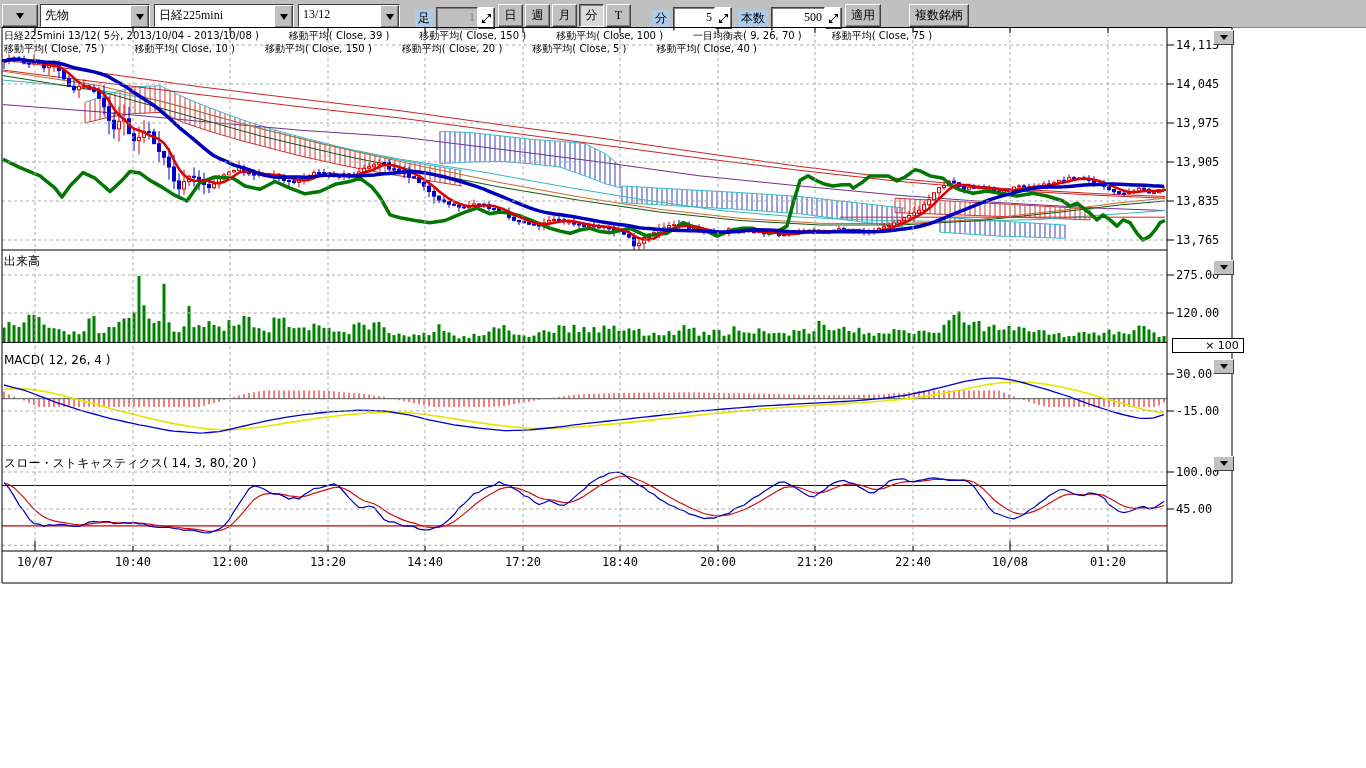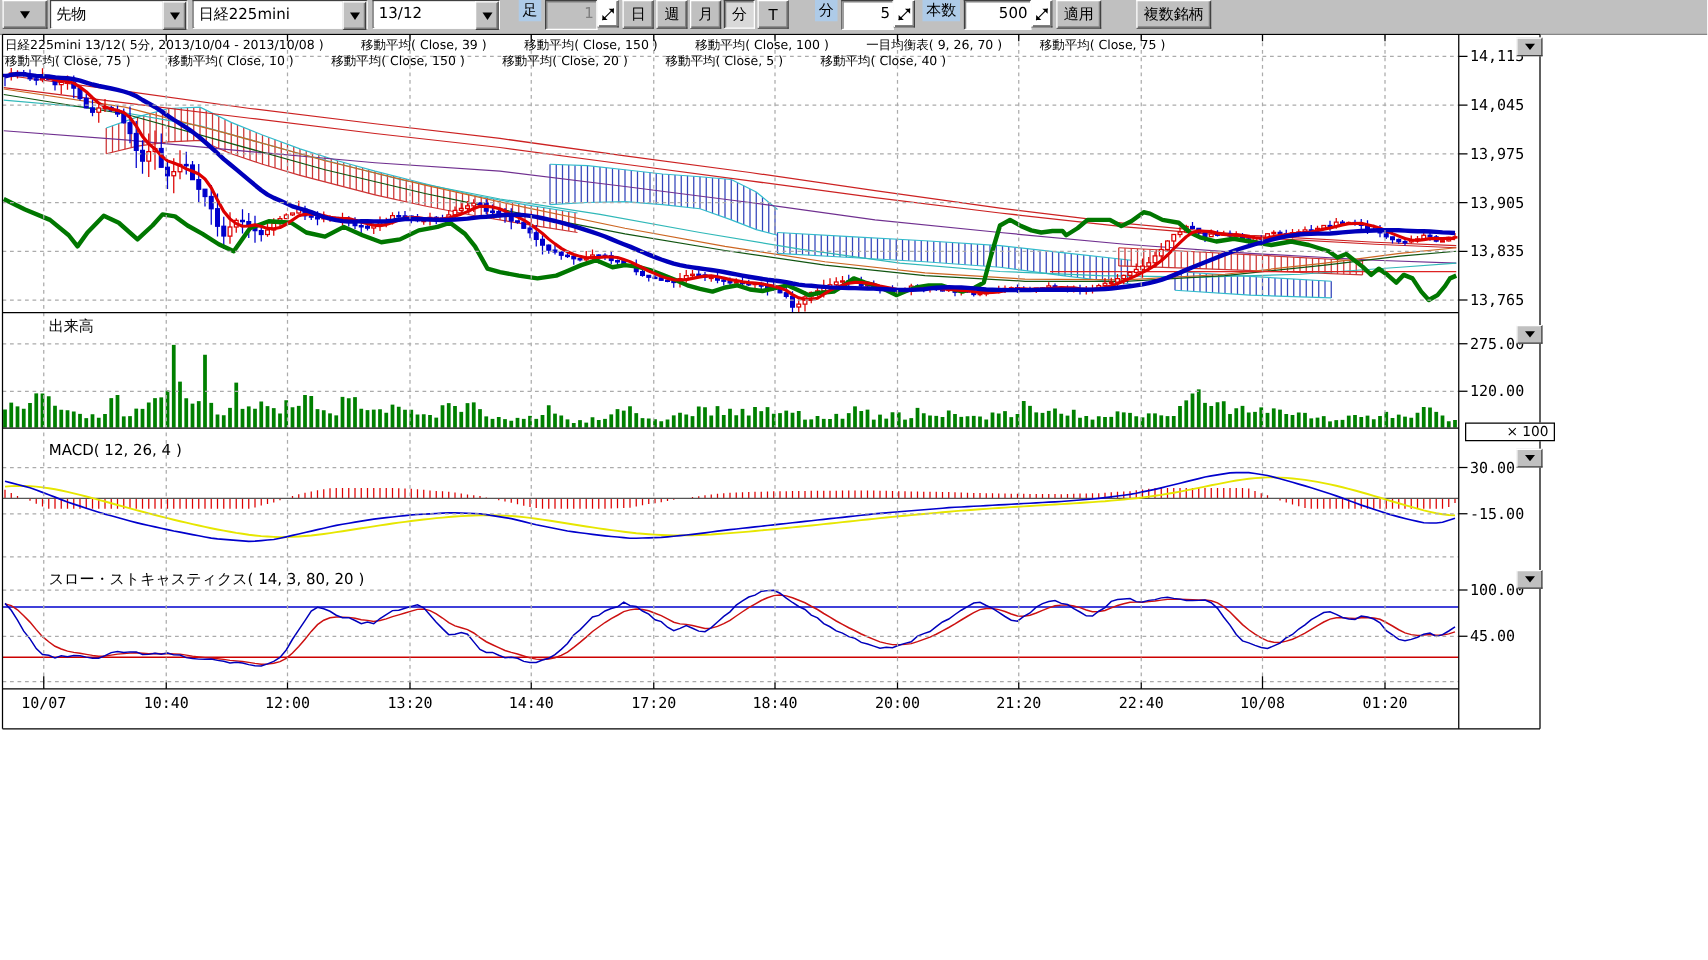--- a/index.html
+++ b/index.html
@@ -1,20 +1,20 @@
 <!DOCTYPE html>
 <html><head>
 <meta charset="utf-8">
 <style>
   html,body{margin:0;padding:0;background:#fff;}
   #screen{position:relative;width:1366px;height:768px;background:#ffffff;overflow:hidden;
           font-family:"DejaVu Sans",sans-serif;font-size:12px;color:#000;}
   
   #toolbar{position:absolute;left:0;top:0;width:1366px;height:27px;background:#c0c0c0;
-           border-bottom:1px solid #868686;display:flex;align-items:flex-start;}
+           border-bottom:1px solid #868686;display:flex;align-items:flex-end;font-family:Liberation Serif, serif;}
   .raised{background:#c0c0c0;border-top:1px solid #fff;border-left:1px solid #fff;
           border-right:1px solid #404040;border-bottom:1px solid #404040;box-shadow:inset -1px -1px 0 #808080;}
   .sunken{border-top:1px solid #404040;border-left:1px solid #404040;
           border-right:1px solid #fff;border-bottom:1px solid #fff;box-shadow:inset 1px 1px 0 #808080;}
   .tbtn{height:21px;display:flex;align-items:center;justify-content:center;
         padding:0 5px;margin-right:2px;font-size:12px;cursor:default;}
   .tbtn.pressed{background:#d9d9d9;border-top:1px solid #404040;border-left:1px solid #404040;
         border-right:1px solid #fff;border-bottom:1px solid #fff;box-shadow:inset 1px 1px 0 #808080;}
   .combo{display:flex;height:21px;margin-right:4px;background:#fff;}
   .combo .field{background:#fff;border:0;padding:2px 4px 0 4px;font-size:12px;white-space:nowrap;}
@@ -26,21 +26,21 @@
   .spinwrap{display:flex;height:20px;margin-right:3px;}
   .spinfield{width:38px;height:100%;text-align:right;padding:2px 2px 0 0;font-size:12px;background:#fff;}
   .spinfield.disabled{background:#c0c0c0;color:#808080;}
   .spinbtn{width:15px;height:100%;display:flex;align-items:center;justify-content:center;background:#fff;}
   .gap{width:8px;}
   
   .ovl{position:absolute;white-space:nowrap;pointer-events:none;}
   #titlerow{left:4px;top:29px;display:flex;}
   #legend2row{left:4px;top:42px;display:flex;}
   .leg{margin-right:30px;font-size:10px;}
-  .ptitle{font-size:12px;padding-left:35px;}
+  .ptitle{font-size:12px;}
   #multbox{position:absolute;left:1172px;top:338px;width:42px;height:13px;border:1px solid #000;
            background:#fff;font-size:11px;line-height:13px;text-align:center;padding-left:28px;}
   .axdrop{position:absolute;width:19px;height:13px;background:#c0c0c0;display:flex;align-items:center;
           justify-content:center;border-top:1px solid #fff;border-left:1px solid #fff;
           border-right:1px solid #404040;border-bottom:1px solid #404040;}
   .axdrop .tri{border-top-width:5px;border-left-width:4px;border-right-width:4px;}
   svg text{font-family:"DejaVu Sans Mono",monospace;font-size:12px;fill:#000;}
 </style>
 </head>
 <body>

